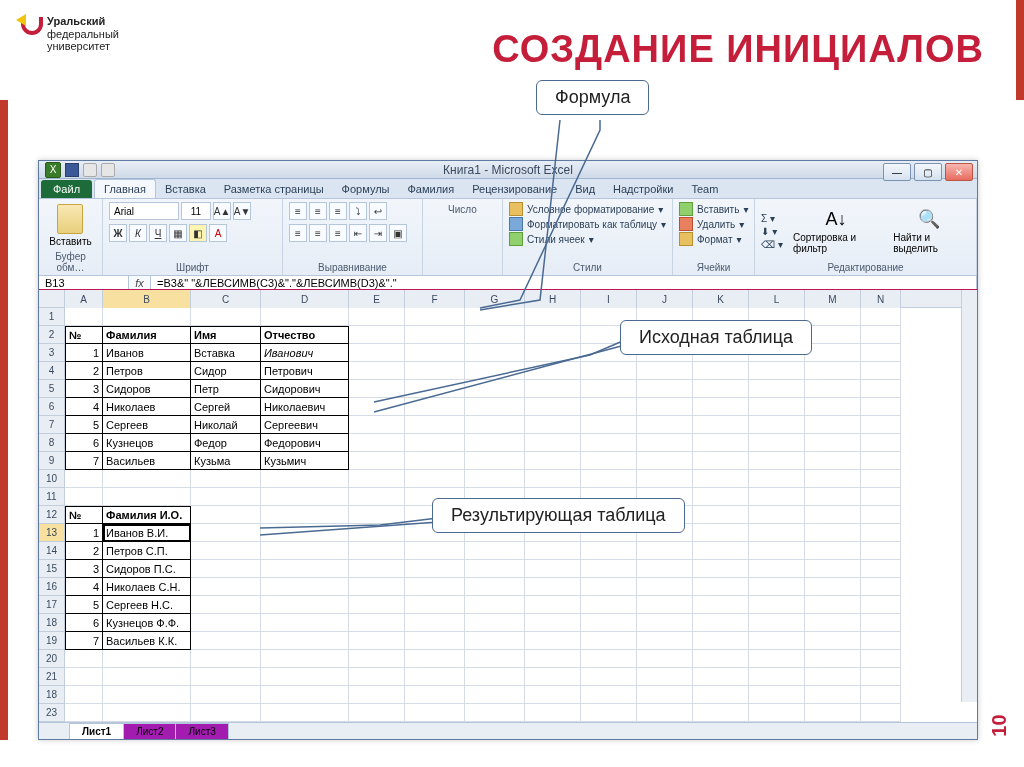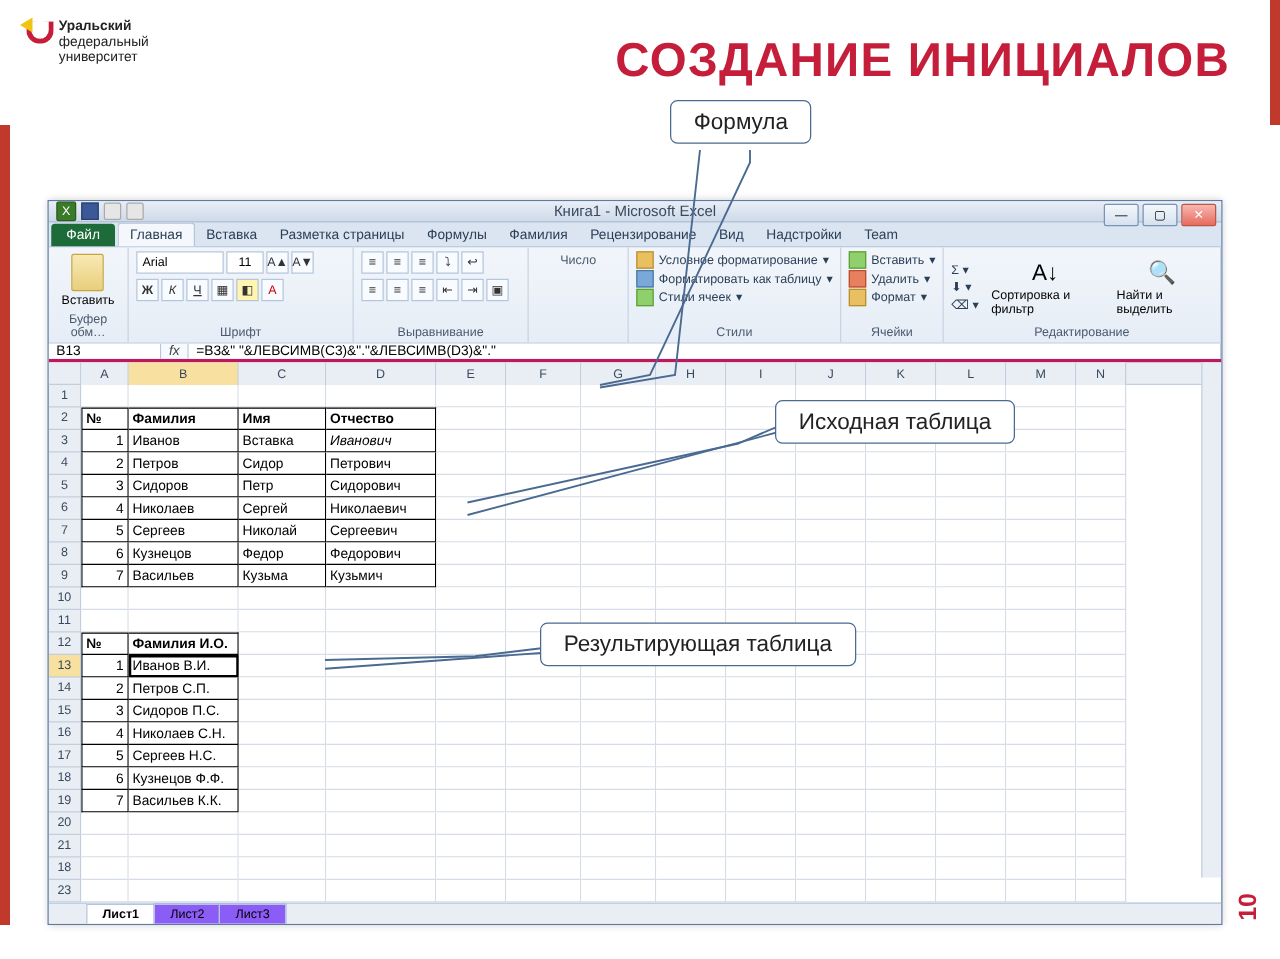--- a/index.html
+++ b/index.html
@@ -94,21 +94,21 @@
   .font-row { display:flex; gap:2px; align-items:center; margin-bottom:2px;}
   .font-name { width:70px; height:18px; border:1px solid #b4c5dc; background:#fff; padding:0 4px; display:flex; align-items:center; }
   .font-size { width:30px; height:18px; border:1px solid #b4c5dc; background:#fff; padding:0 3px; display:flex; align-items:center; justify-content:center;}
   .stack { display:flex; flex-direction:column; gap:2px;}
   .lineitem { display:flex; align-items:center; gap:4px; font-size:10px; color:#2b3f56; white-space:nowrap;}
   .lineitem .sq { width:14px; height:14px; background:#e8c060; border:1px solid #b89030;}
   .sq.blue { background:#7aa8d8; border-color:#4a78a8;}
   .sq.green { background:#8fcf6c; border-color:#5f9f3c;}
   .sq.red { background:#e88060; border-color:#b85030;}
 
-  .formula-bar { height: 20px; border-bottom:3px solid #be185d; display:flex; align-items:stretch; background:#eef3f9;}
+  .formula-bar { height: 20px; border-bottom:1px solid #be185d; display:flex; align-items:stretch; background:#eef3f9;}
   .namebox { width: 90px; border-right:1px solid #b4c5dc; background:#fff; display:flex; align-items:center; padding:0 6px; font-size:11px;}
   .fx-btn { width:22px; display:flex; align-items:center; justify-content:center; font-style:italic; border-right:1px solid #b4c5dc; background:#f6f9fd; font-size:11px; color:#444;}
   .fx-input { flex:1; background:#fff; display:flex; align-items:center; padding:0 6px; font-size:11px; border-right:1px solid #b4c5dc;}
   .rowhdrs { width:26px; background:#e9eef5; border-right:1px solid #c3cedd;}
   .colhdr-row { height:18px; display:flex; background:#e9eef5; border-bottom:1px solid #c3cedd;}
   .corner { width:26px; height:18px; background:#e9eef5; border-right:1px solid #c3cedd; border-bottom:1px solid #c3cedd;}
   .colhdr { height:18px; border-right:1px solid #c3cedd; display:flex; align-items:center; justify-content:center; font-size:10px; color:#3a4a5e; background:#e9eef5;}
   .colhdr.sel { background:#f8e0a0;}
   .rowhdr { height:18px; border-bottom:1px solid #c3cedd; display:flex; align-items:center; justify-content:center; font-size:10px; color:#3a4a5e;}
   .rowhdr.sel { background:#f8e0a0;}
@@ -116,21 +116,21 @@
   .cellrow { display:flex; height:18px;}
   .cell { height:18px; border-right:1px solid #d6dce5; border-bottom:1px solid #d6dce5; padding:0 3px; display:flex; align-items:center; font-size:11px; background:#fff; overflow:hidden; white-space:nowrap;}
   .cell.hdr { font-weight:bold; background:#fff;}
   .cell.tbl { border-right:1px solid #000; border-bottom:1px solid #000;}
   .cell.tbl-top { border-top:1px solid #000;}
   .cell.tbl-left { border-left:1px solid #000;}
   .cell.num { justify-content:flex-end;}
   .cell.active { outline:2px solid #000; outline-offset:-2px; background:#fff;}
 
   .sheet-tabs { height:20px; background:#e9eef5; border-top:1px solid #b4c5dc; display:flex; align-items:center; padding-left:30px; gap:0;}
-  .stab { padding:2px 12px; font-size:10px; border:1px solid #b4c5dc; border-bottom:none; background:#8b5cf6; margin-right:-1px;}
+  .stab { padding:2px 12px; font-size:10px; border:1px solid #b4c5dc; border-bottom:none; background:#a21caf; margin-right:-1px;}
   .stab.active { background:#fff; font-weight:bold;}
 
   .scroll-v { position:absolute; right:0; top:0; bottom:20px; width:16px; background:#e9eef5; border-left:1px solid #c3cedd;}
   .grid-container { position:relative; flex:1; display:flex; flex-direction:column;}
 
 </style>
 </head>
 <body>
 
 <div class="red-bar-left"></div>

